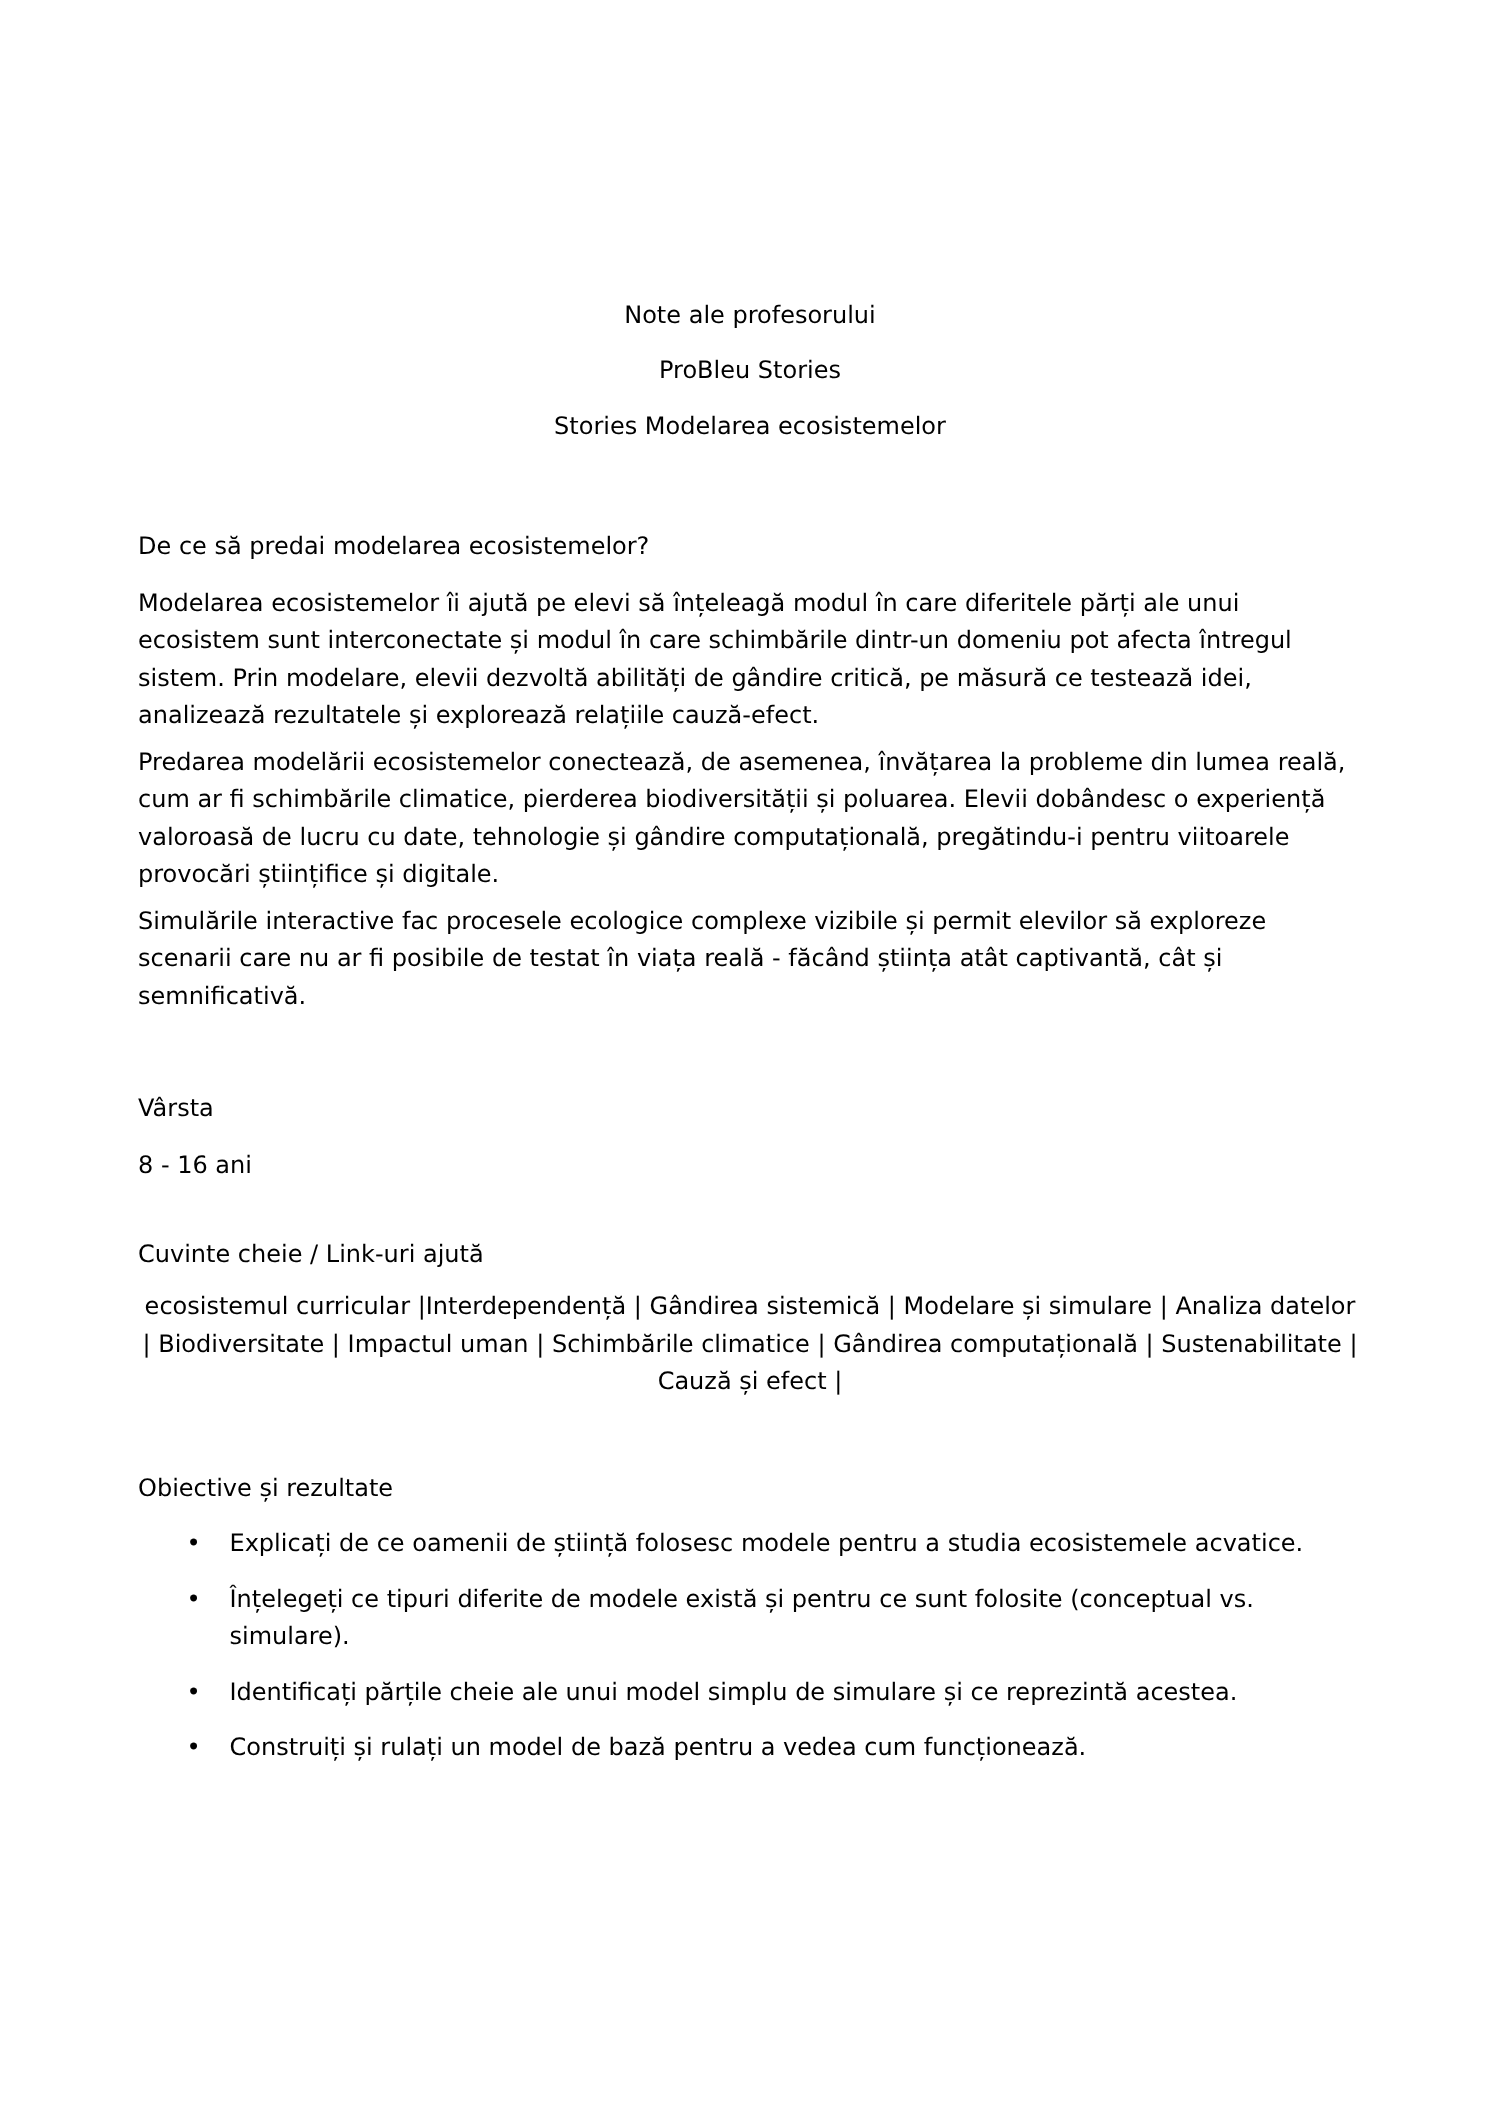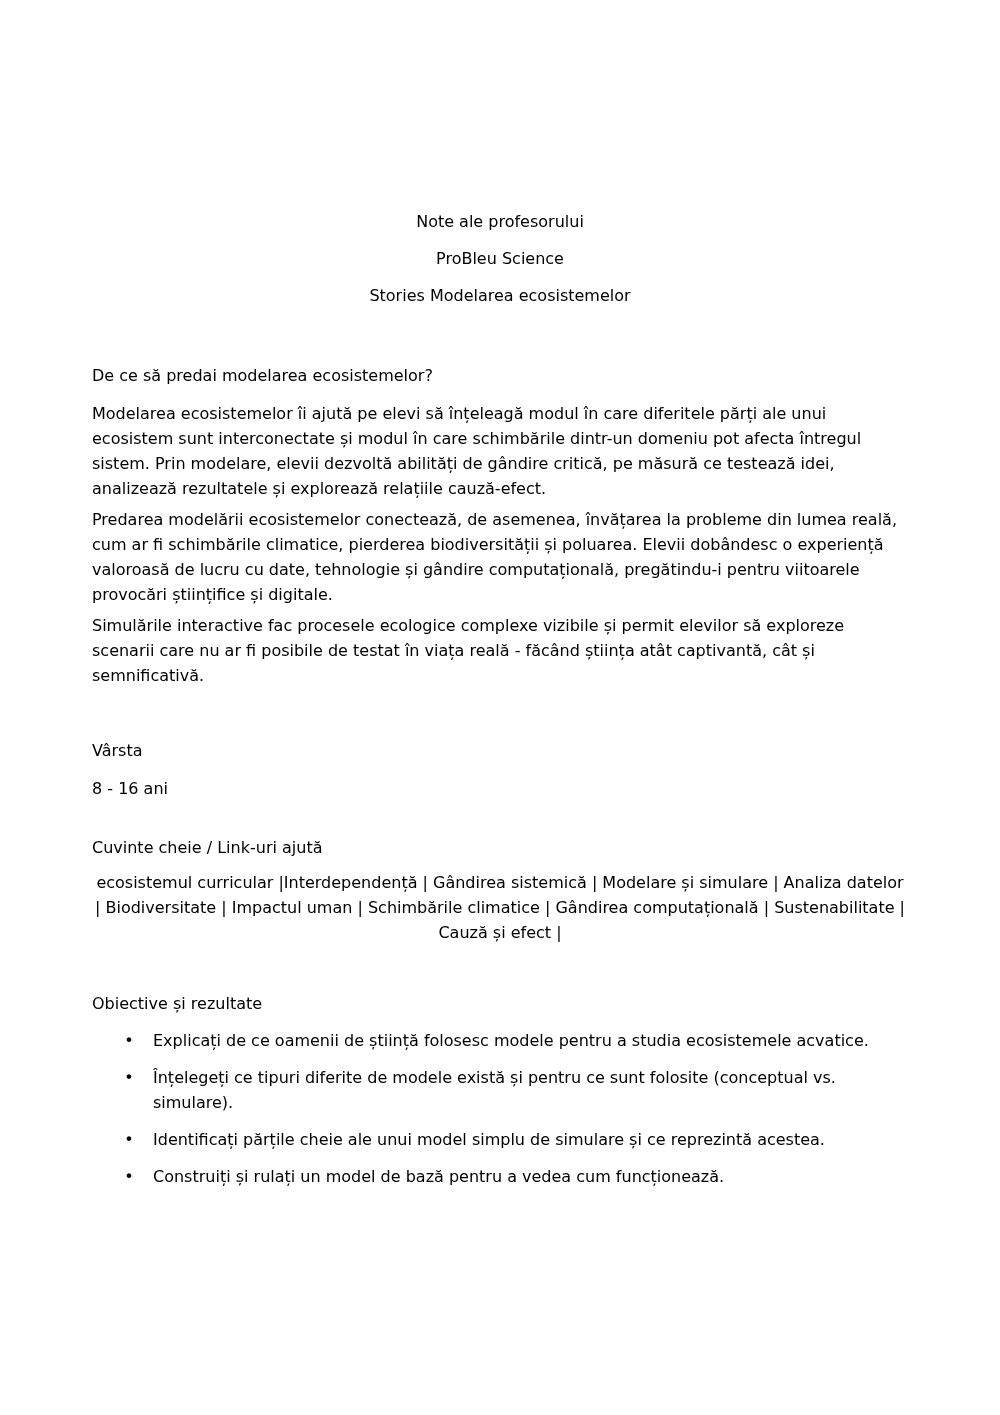--- a/index.html
+++ b/index.html
@@ -6,21 +6,21 @@
   .page {
     position: relative;
     width: 1000px;
     height: 1415px;
     background: #ffffff;
     overflow: hidden;
   }
   .content {
     position: absolute;
     left: 92px;
-    top: 16px;
+    top: 4px;
     width: 816px;
     font-family: "DejaVu Sans", sans-serif;
     font-size: 16px;
     line-height: 25px;
     color: #000000;
   }
   .content p { margin: 0; }
   .title-line { text-align: center; }
   .t1 { margin-top: 193px !important; }
   .t2, .t3 { margin-top: 12px !important; }
@@ -50,21 +50,21 @@
     text-align: center;
   }
 </style>
 </head>
 <body>
 
 <div class="page">
   <div class="content">
 
     <p class="title-line t1">Note ale profesorului</p>
-    <p class="title-line t2">ProBleu Science</p>
+    <p class="title-line t2">ProBleu Stories</p>
     <p class="title-line t3">Stories Modelarea ecosistemelor</p>
 
     <p class="h-why">De ce să predai modelarea ecosistemelor?</p>
     <p class="p-body">Modelarea ecosistemelor îi ajută pe elevi să înțeleagă modul în care diferitele părți ale unui ecosistem sunt interconectate și modul în care schimbările dintr-un domeniu pot afecta întregul sistem. Prin modelare, elevii dezvoltă abilități de gândire critică, pe măsură ce testează idei, analizează rezultatele și explorează relațiile cauză-efect.</p>
     <p class="p-body">Predarea modelării ecosistemelor conectează, de asemenea, învățarea la probleme din lumea reală, cum ar fi schimbările climatice, pierderea biodiversității și poluarea. Elevii dobândesc o experiență valoroasă de lucru cu date, tehnologie și gândire computațională, pregătindu-i pentru viitoarele provocări științifice și digitale.</p>
     <p class="p-body">Simulările interactive fac procesele ecologice complexe vizibile și permit elevilor să exploreze scenarii care nu ar fi posibile de testat în viața reală - făcând știința atât captivantă, cât și semnificativă.</p>
 
     <p class="h-age">Vârsta</p>
     <p class="v-age">8 - 16 ani</p>
 

